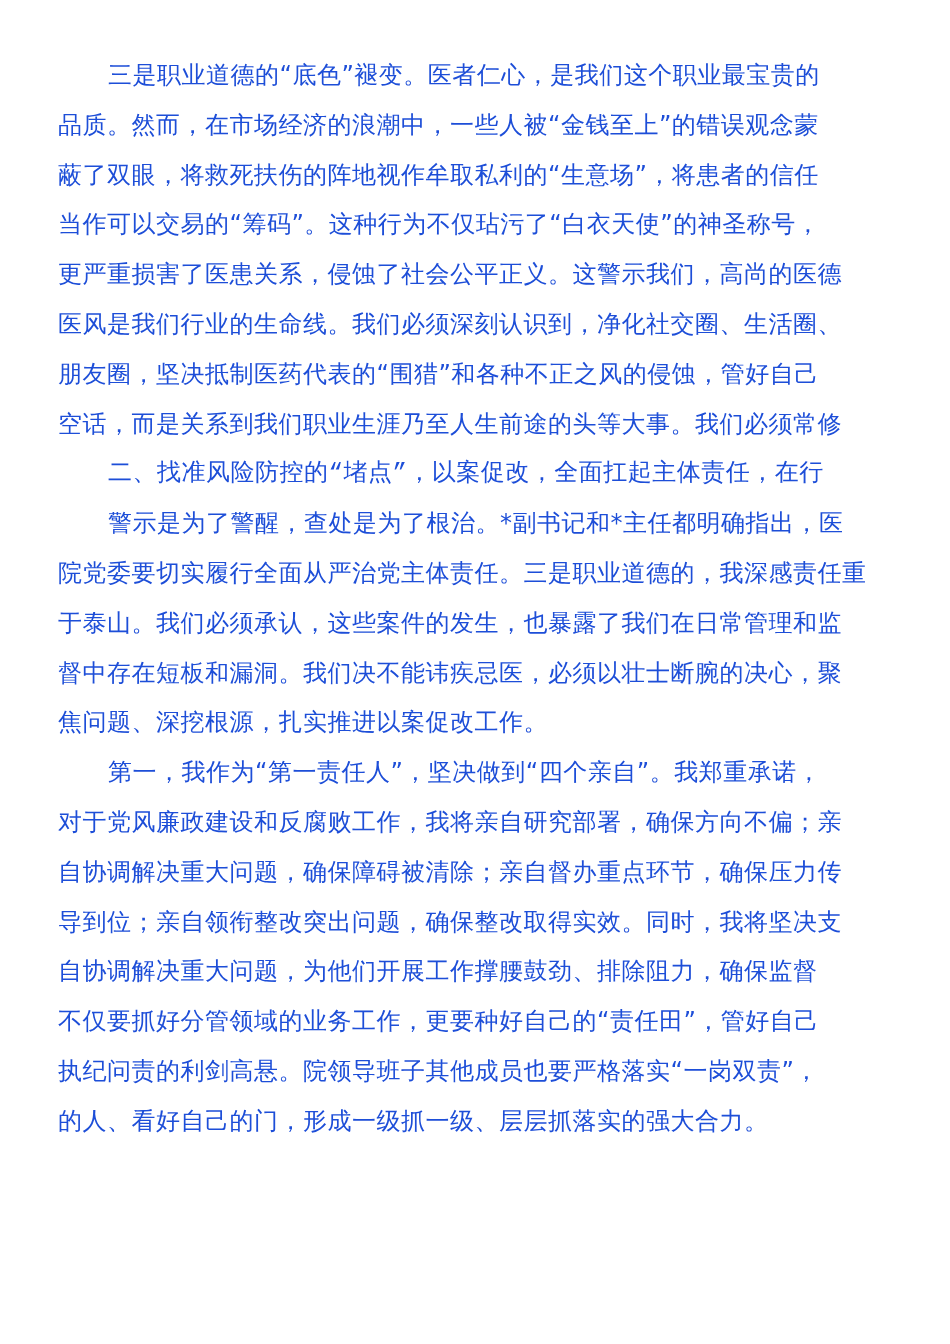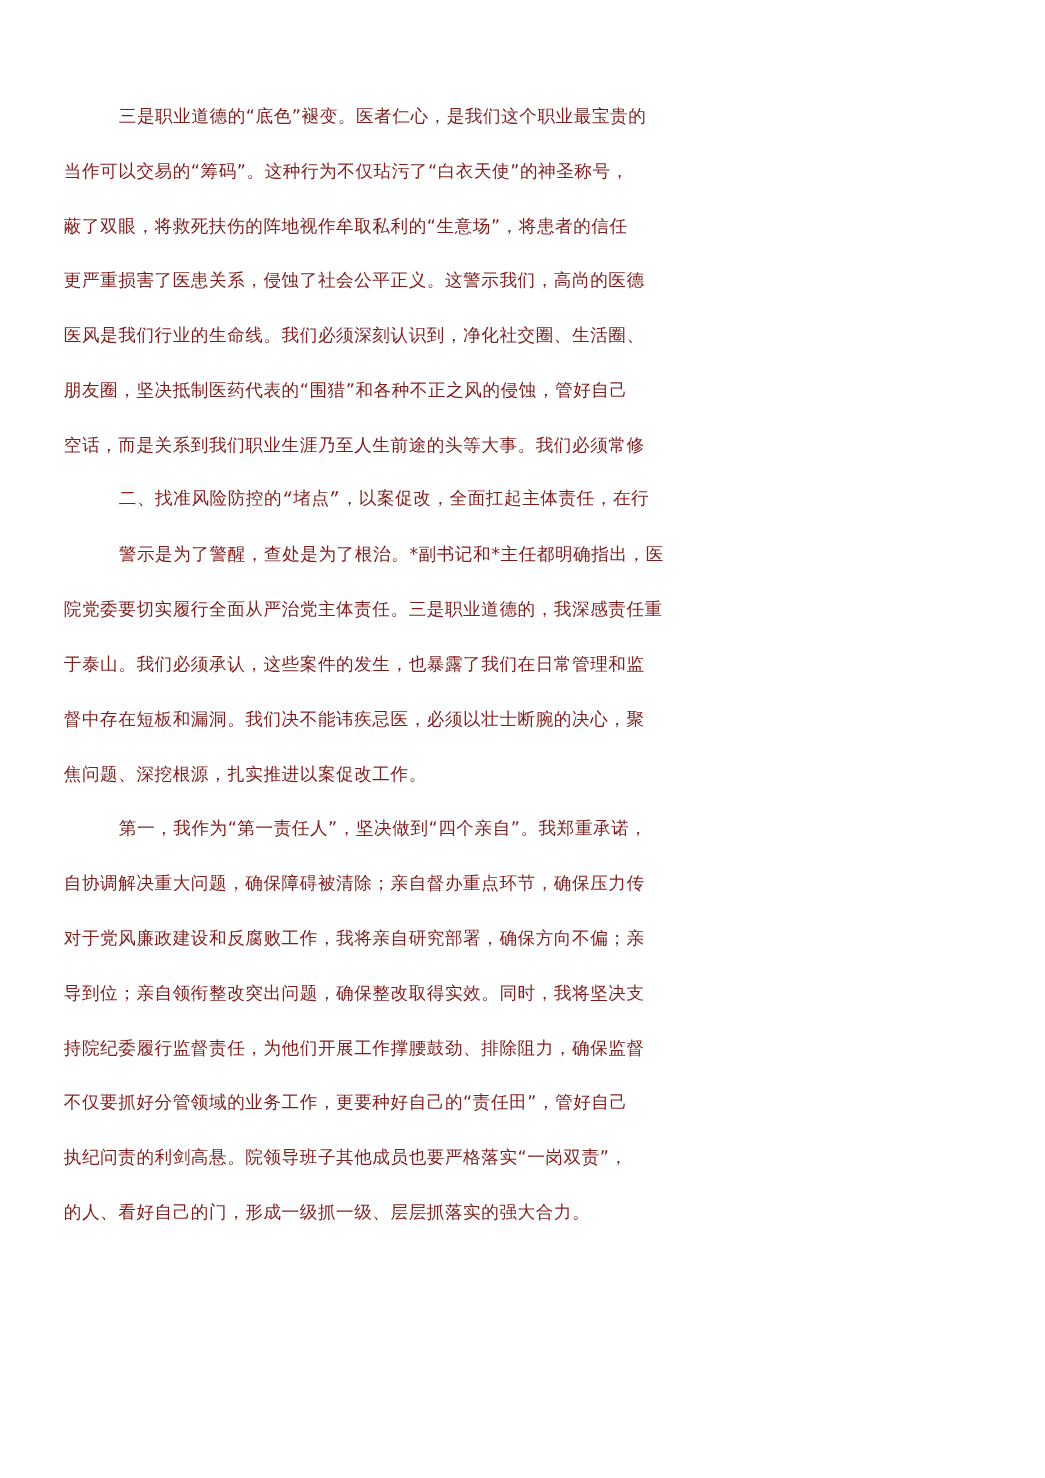--- a/index.html
+++ b/index.html
@@ -1,61 +1,62 @@
 <!DOCTYPE html>
 <html><head>
 <meta charset="utf-8">
 <style>
   html, body { margin: 0; padding: 0; background: #ffffff; }
   body { width: 950px; height: 1344px; overflow: hidden; position: relative; }
   .page {
-    position: absolute; left: 58px; top: 81px; width: 830px;
+    position: absolute; left: 58px; top: 51px; width: 830px;
     font-family: "DejaVu Sans", "Liberation Sans", sans-serif;
-    color: #7f1d1d;
-    font-size: 16px;
+    color: #1d4ed8;
+    font-size: 24px;
   }
   .line {
     height: 49.8px; line-height: 49.8px;
     white-space: nowrap;
     letter-spacing: 0.5px;
   }
   .indent { padding-left: 50px; }
   .heading { font-family: Liberation Mono, monospace; }
 </style>
 </head>
 <body>
 
 <div class="page">
 
   <div>
     <div class="line indent">三是职业道德的“底色”褪变。医者仁心，是我们这个职业最宝贵的</div>
+    <div class="line">品质。然而，在市场经济的浪潮中，一些人被“金钱至上”的错误观念蒙</div>
+    <div class="line">蔽了双眼，将救死扶伤的阵地视作牟取私利的“生意场”，将患者的信任</div>
     <div class="line">当作可以交易的“筹码”。这种行为不仅玷污了“白衣天使”的神圣称号，</div>
-    <div class="line">蔽了双眼，将救死扶伤的阵地视作牟取私利的“生意场”，将患者的信任</div>
     <div class="line">更严重损害了医患关系，侵蚀了社会公平正义。这警示我们，高尚的医德</div>
     <div class="line">医风是我们行业的生命线。我们必须深刻认识到，净化社交圈、生活圈、</div>
     <div class="line">朋友圈，坚决抵制医药代表的“围猎”和各种不正之风的侵蚀，管好自己</div>
     <div class="line">空话，而是关系到我们职业生涯乃至人生前途的头等大事。我们必须常修</div>
   </div>
 
   <div class="heading">
     <div class="line indent">二、找准风险防控的“堵点”，以案促改，全面扛起主体责任，在行</div>
   </div>
 
   <div>
     <div class="line indent">警示是为了警醒，查处是为了根治。*副书记和*主任都明确指出，医</div>
     <div class="line">院党委要切实履行全面从严治党主体责任。三是职业道德的，我深感责任重</div>
     <div class="line">于泰山。我们必须承认，这些案件的发生，也暴露了我们在日常管理和监</div>
     <div class="line">督中存在短板和漏洞。我们决不能讳疾忌医，必须以壮士断腕的决心，聚</div>
     <div class="line">焦问题、深挖根源，扎实推进以案促改工作。</div>
   </div>
 
   <div>
     <div class="line indent">第一，我作为“第一责任人”，坚决做到“四个亲自”。我郑重承诺，</div>
+    <div class="line">对于党风廉政建设和反腐败工作，我将亲自研究部署，确保方向不偏；亲</div>
     <div class="line">自协调解决重大问题，确保障碍被清除；亲自督办重点环节，确保压力传</div>
-    <div class="line">对于党风廉政建设和反腐败工作，我将亲自研究部署，确保方向不偏；亲</div>
     <div class="line">导到位；亲自领衔整改突出问题，确保整改取得实效。同时，我将坚决支</div>
-    <div class="line">持院纪委履行监督责任，为他们开展工作撑腰鼓劲、排除阻力，确保监督</div>
+    <div class="line">自协调解决重大问题，为他们开展工作撑腰鼓劲、排除阻力，确保监督</div>
     <div class="line">不仅要抓好分管领域的业务工作，更要种好自己的“责任田”，管好自己</div>
     <div class="line">执纪问责的利剑高悬。院领导班子其他成员也要严格落实“一岗双责”，</div>
     <div class="line">的人、看好自己的门，形成一级抓一级、层层抓落实的强大合力。</div>
   </div>
 
 </div>
 
 </body></html>

